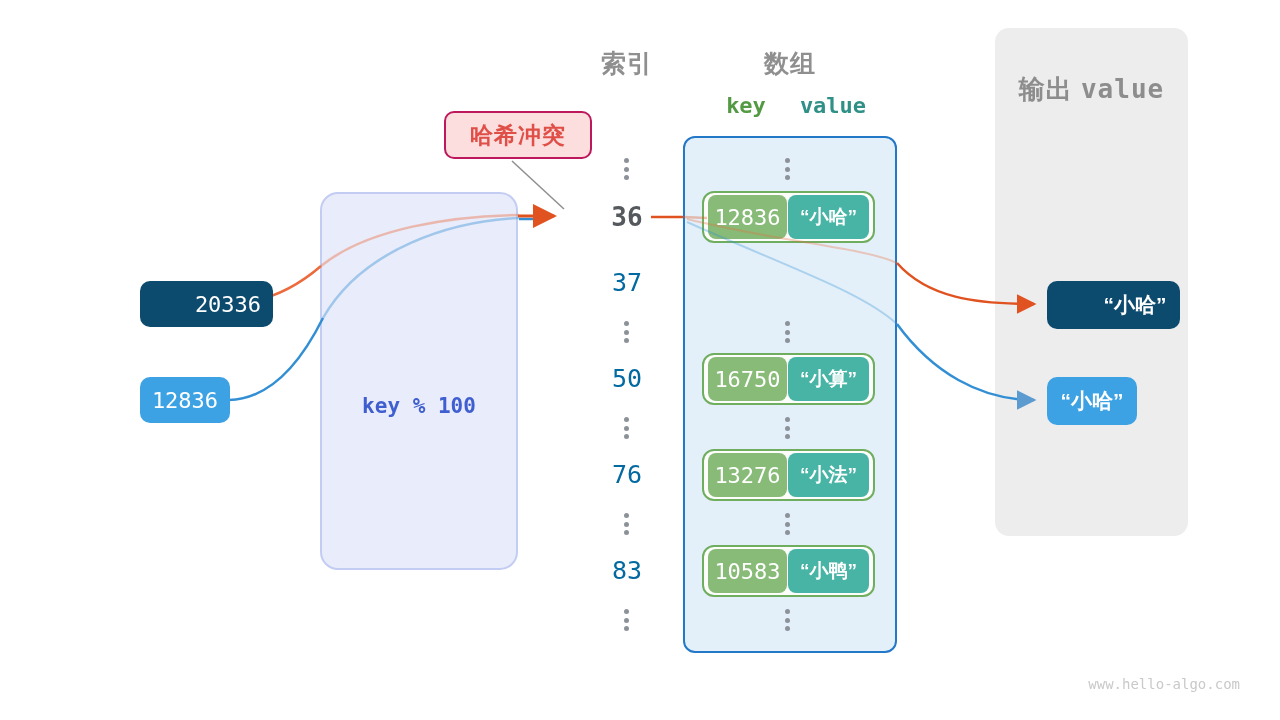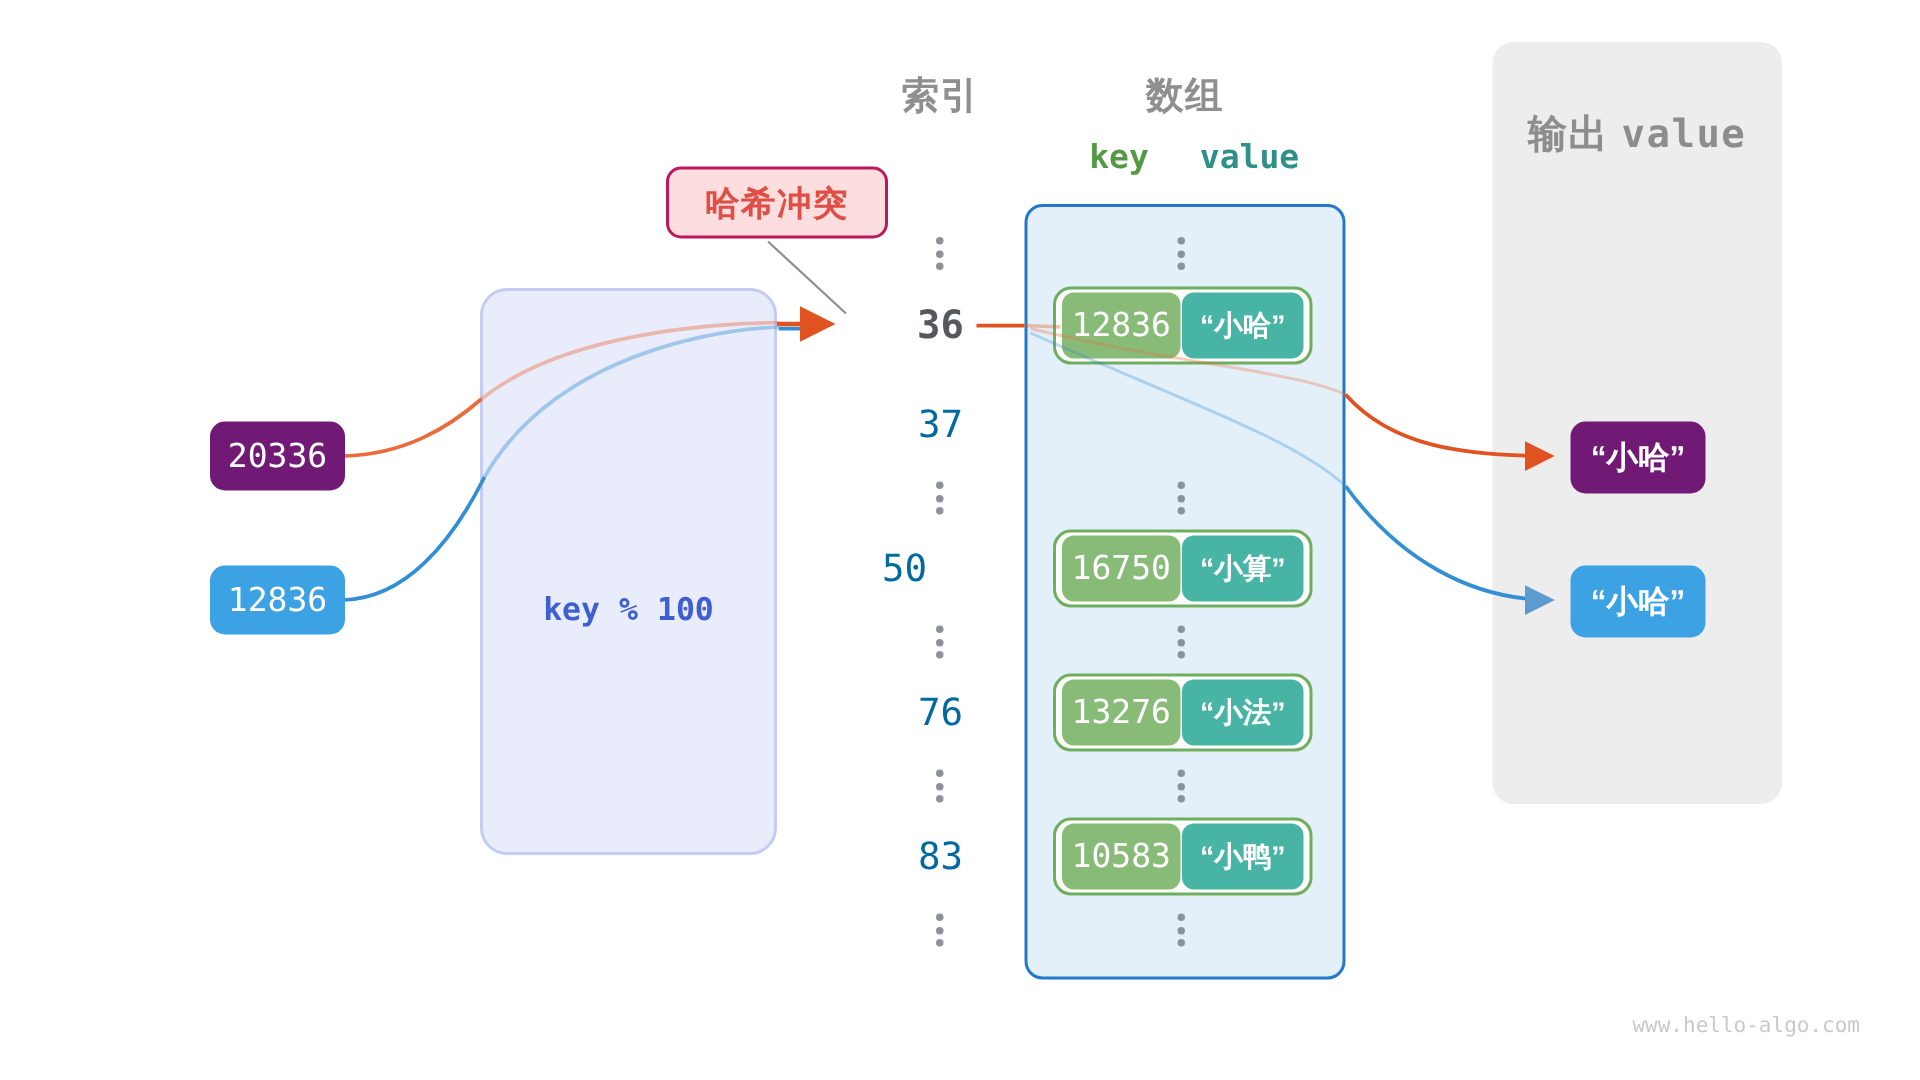--- a/index.html
+++ b/index.html
@@ -53,21 +53,21 @@
     justify-content:space-between;padding:0 4px;}
   .cell{height:44px;border-radius:8px;display:flex;align-items:center;justify-content:center;color:#ffffff;}
   .cell.key{width:79px;background:#87bb77;font-family:"DejaVu Sans Mono","Liberation Mono",monospace;font-size:22px;}
   .cell.value{width:81px;background:#48b4a5;font-size:19px;font-weight:700;}
 
   
   .chip{width:90px;height:46px;border-radius:10px;display:flex;align-items:center;
     justify-content:center;color:#ffffff;z-index:4;}
   .chip.mono{font-family:"DejaVu Sans Mono","Liberation Mono",monospace;font-size:22px;}
   .chip.cjk{font-size:21px;font-weight:700;height:48px;}
-  .chip.orange{background:#701a75;}
+  .chip.orange{background:#0c4a6e;padding-left:43px;}
   .chip.blue{background:#3da2e4;}
 
   .watermark{left:1020px;top:676px;width:220px;text-align:right;font-size:14px;color:#c9c9c9;
     font-family:"DejaVu Sans Mono","Liberation Mono",monospace;z-index:2;}
 
   svg.wires{position:absolute;left:0;top:0;z-index:3;pointer-events:none;}
 </style>
 </head>
 <body>
 
@@ -86,21 +86,21 @@
 
   <div class="abs array-panel"></div>
 
   <div class="abs col-header" style="left:577px;top:47px;width:100px;">索引</div>
   <div class="abs col-header" style="left:740px;top:47px;width:100px;">数组</div>
   <div class="abs kv-header key" style="left:706px;top:93px;width:80px;">key</div>
   <div class="abs kv-header value" style="left:793px;top:93px;width:80px;">value</div>
 
   <div class="abs idx hot" style="left:597px;top:202px;">36</div>
   <div class="abs idx" style="left:597px;top:268px;">37</div>
-  <div class="abs idx" style="left:573px;top:364px;">50</div>
+  <div class="abs idx" style="left:597px;top:364px;">50</div>
   <div class="abs idx" style="left:597px;top:460px;">76</div>
   <div class="abs idx" style="left:597px;top:556px;">83</div>
 
   <div class="abs vdots" style="left:624px;top:158px;">
       <i></i>
       <i></i>
       <i></i>
     </div>
   <div class="abs vdots" style="left:624px;top:321px;">
       <i></i>

